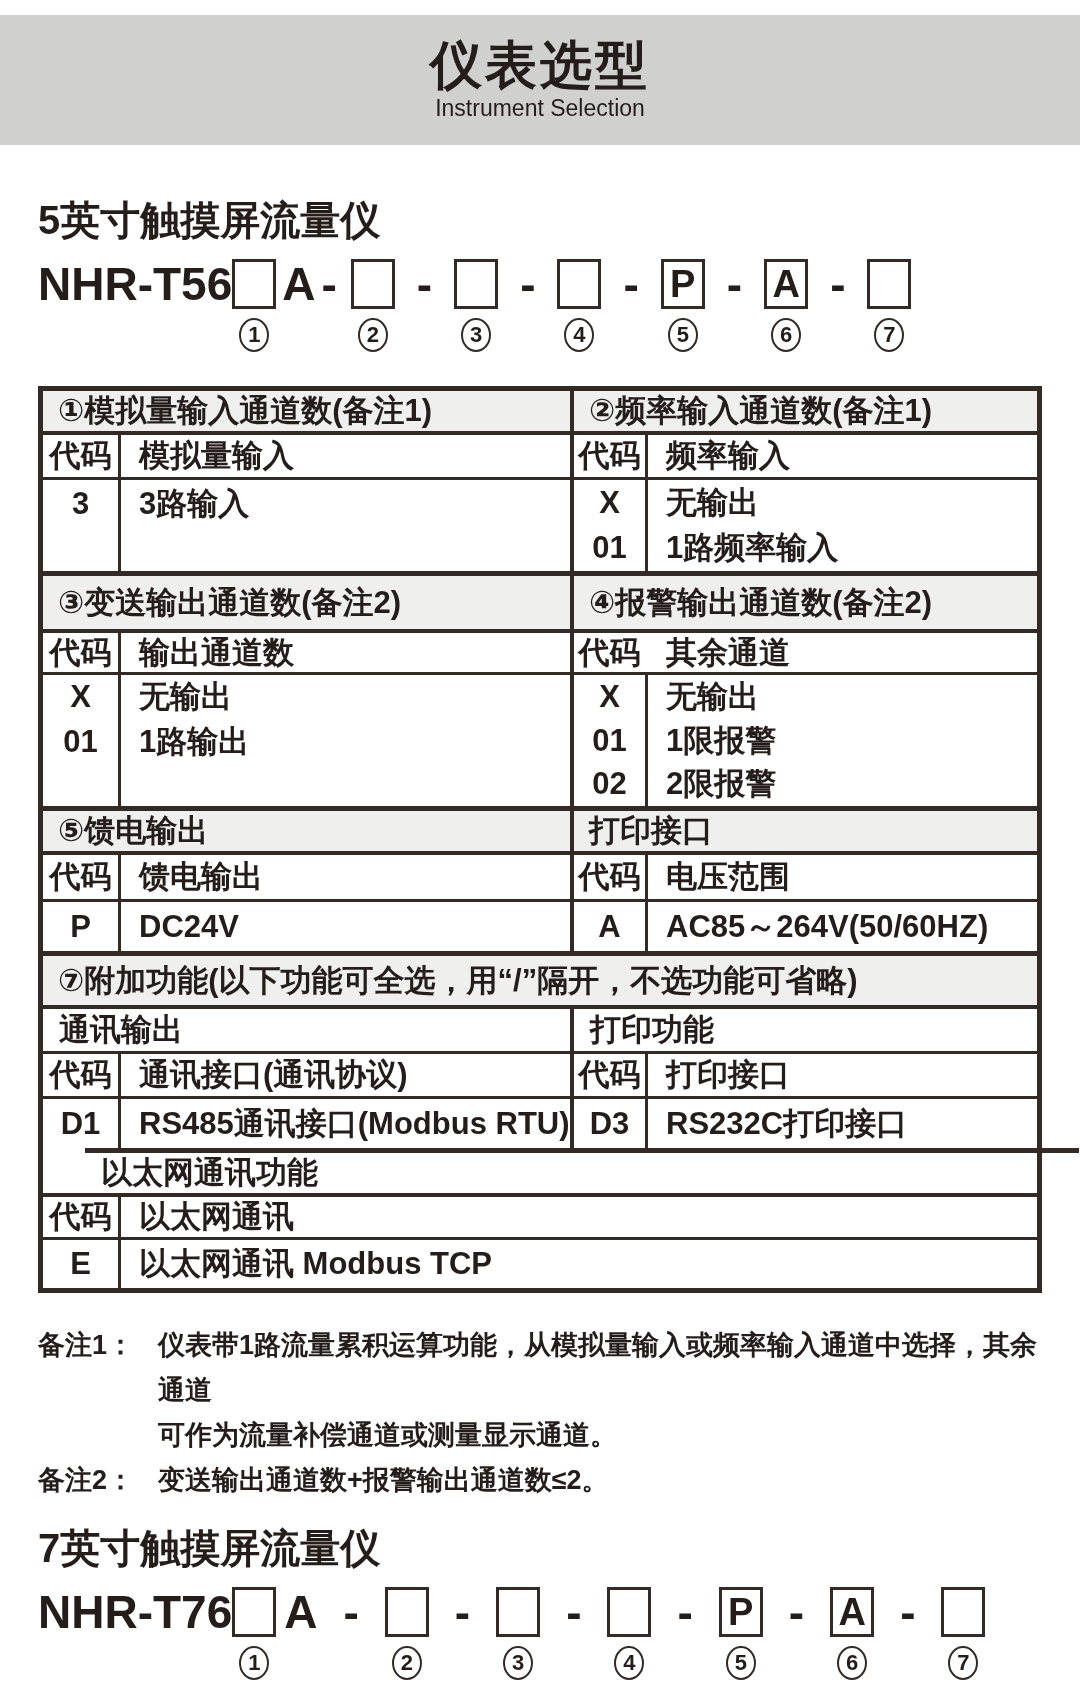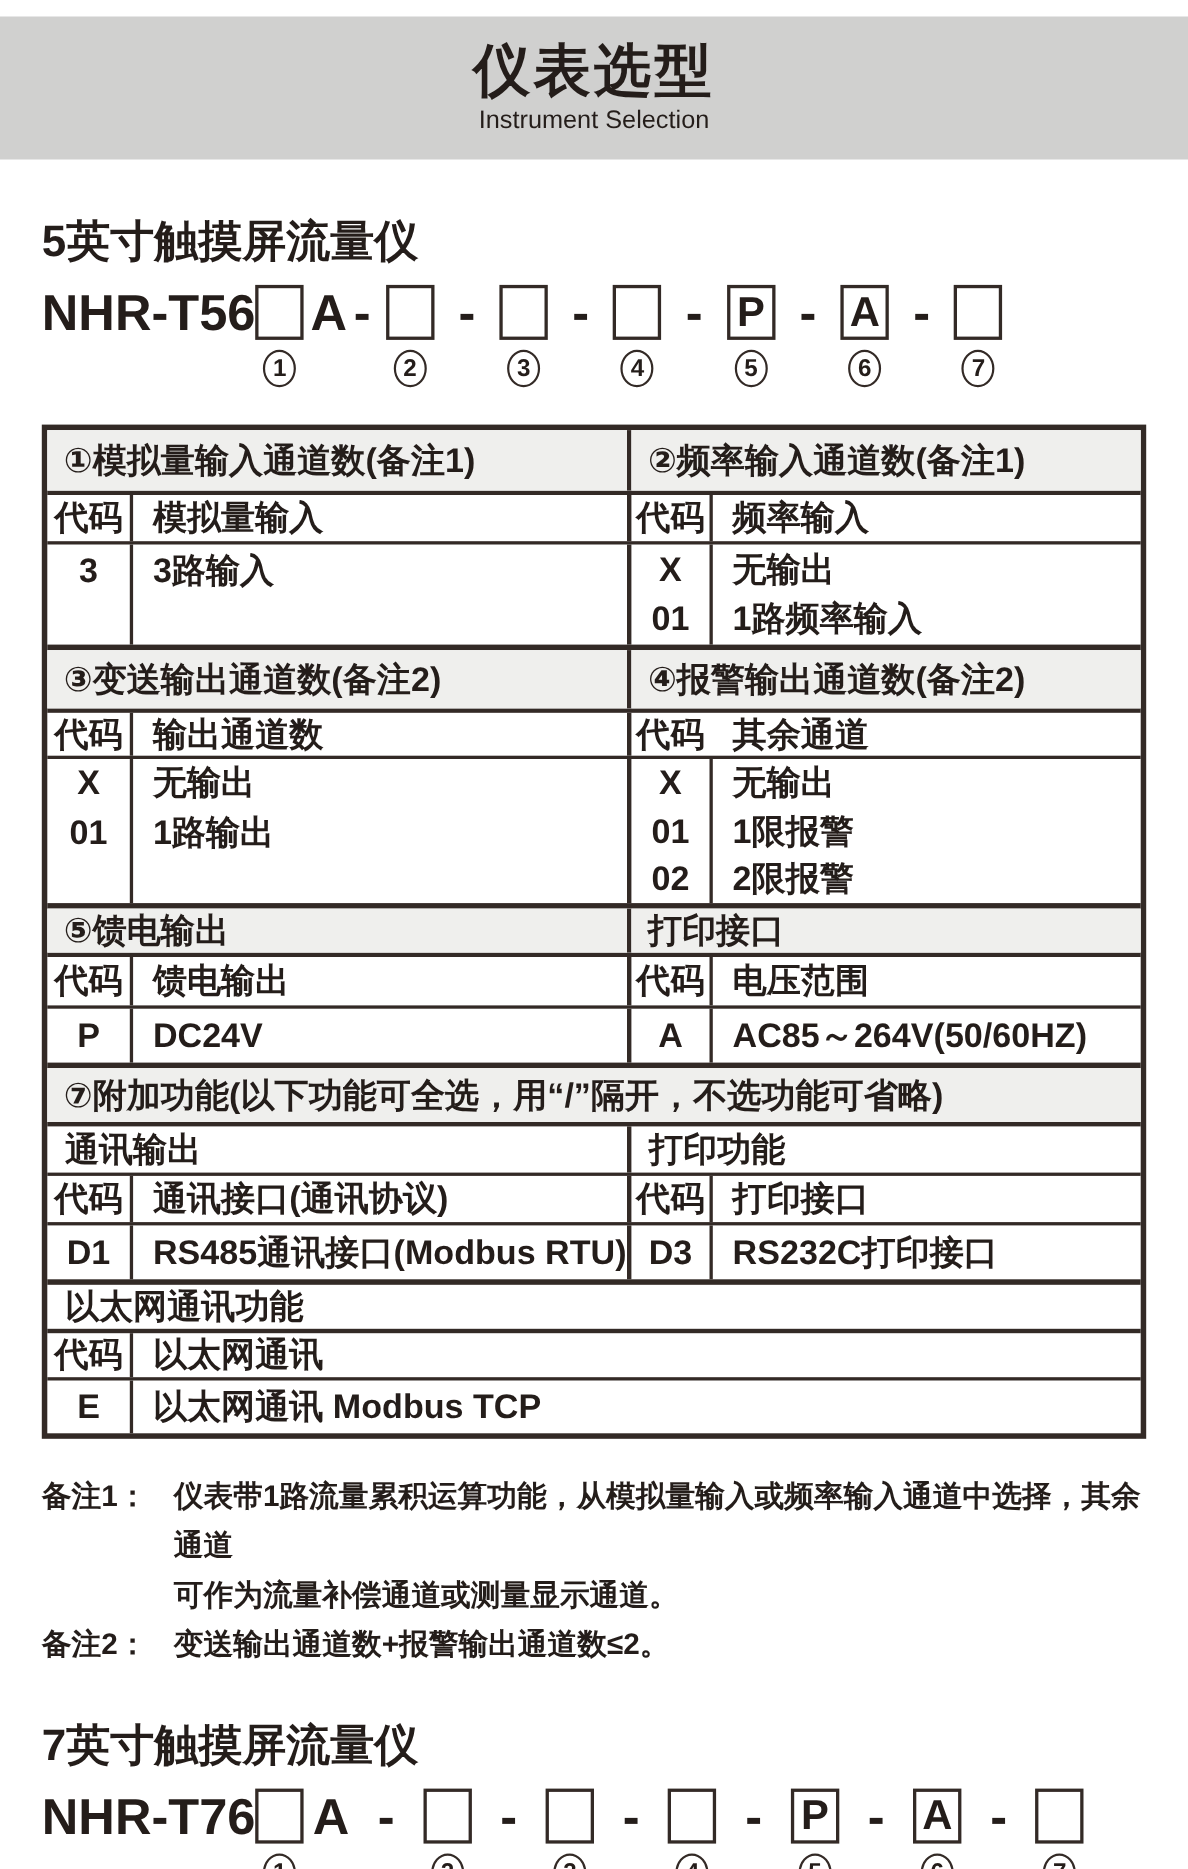--- a/index.html
+++ b/index.html
@@ -21,21 +21,21 @@
     display:flex;flex-direction:column;align-items:center;justify-content:center;
   }
   .banner-title{font-size:52px;font-weight:700;line-height:1.05;letter-spacing:3px;}
   .banner-sub{font-size:23px;font-weight:500;margin-top:3px;}
 
   .content{padding:0 38px;}
 
   
   .prod-title{font-size:40px;font-weight:600;line-height:1.15;}
   .pt5{margin-top:52px;}
-  .pt7{margin-top:46px;}
+  .pt7{margin-top:22px;}
   .model-row{display:flex;align-items:flex-start;margin-top:16px;font-weight:600;}
   .model-text{font-size:46px;line-height:50px;white-space:pre;}
   .m-letter{margin-left:6px;}
   .m-dash{font-size:46px;line-height:50px;margin:0 22px;}
   .m-dash.tight{margin:0 14px 0 6px;}
   .model7 .m-dash{margin:0 26px;}
   .model7 .m-letter{margin-left:8px;}
   .pos{display:flex;flex-direction:column;align-items:center;}
   .box{
     width:44px;height:50px;border:3px solid var(--border);
@@ -70,34 +70,34 @@
          font-size:31px;font-weight:700;}
   .c-code-stack{flex:0 0 78px;border-right:3px solid var(--border);
          display:flex;flex-direction:column;align-items:center;}
   .c-code-stack-r{flex:0 0 74px;border-right:3px solid var(--border);
          display:flex;flex-direction:column;align-items:center;}
   .c-val-stack{flex:1;display:flex;flex-direction:column;align-items:flex-start;
          padding-left:18px;}
   .ln{display:flex;align-items:center;height:45px;font-size:31px;font-weight:600;}
   .s12 .ln{height:47px;}
   .s34 .ln{height:44.5px;}
-  .r-hdr12{height:55px;border-radius:19px;}
+  .r-hdr12{height:40px;border-radius:19px;}
   .r-code12{height:46px;}
   .r-data12{height:94px;}
   .r-hdr34{height:58px;}
   .r-code34{height:43px;}
   .r-data34{height:134px;}
   .r-hdr56{height:45px;}
   .r-code56{height:48px;}
   .r-data56{height:52px;}
   .r-hdr7{height:54px;}
   .r-sub7{height:46px;}
   .r-code7{height:45px;}
   .r-data7{height:52px;}
-  .r-ethhdr{height:45px;}
+  .r-ethhdr{height:45px;margin-left:42px;}
   .r-ethcode{height:44px;}
   .r-ethdata{height:51px;}
   .d-cell{font-weight:600;}
 
   
   .notes{margin-top:30px;}
   .note{display:flex;font-size:27px;font-weight:700;line-height:45px;}
   .note-label{flex:0 0 120px;}
   .note-body{flex:1;}
 </style>

